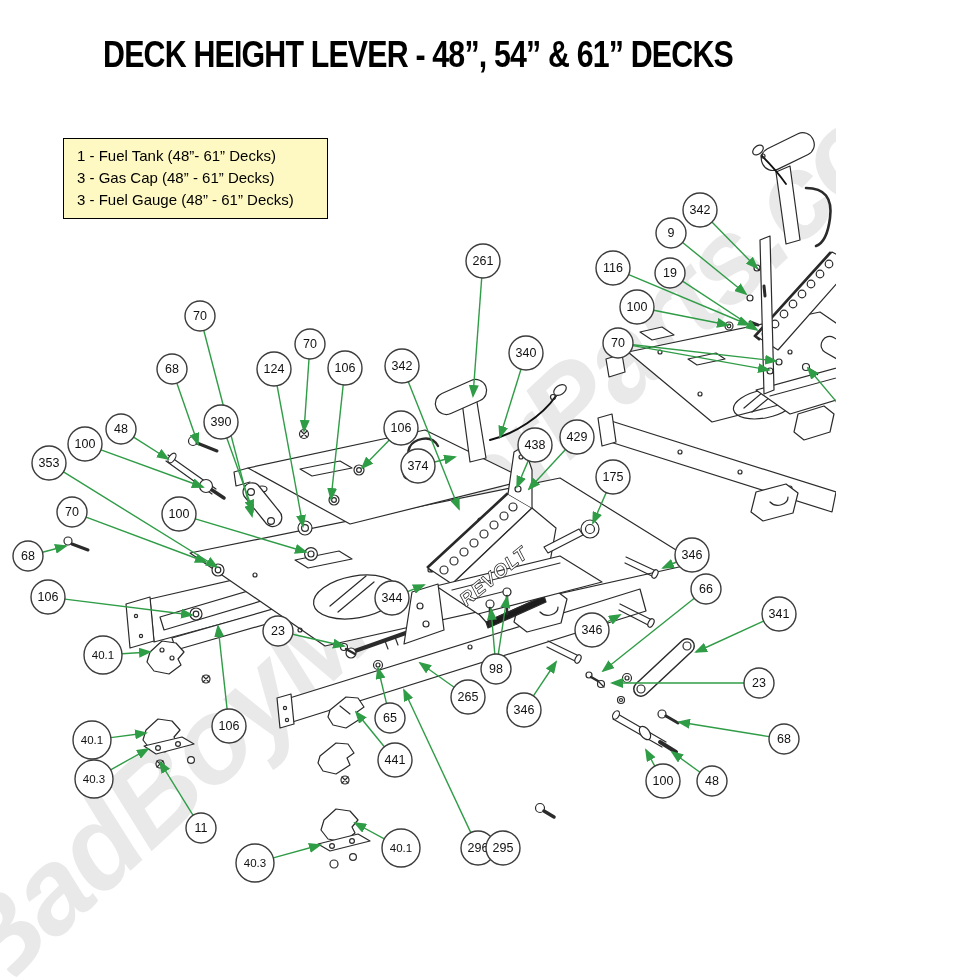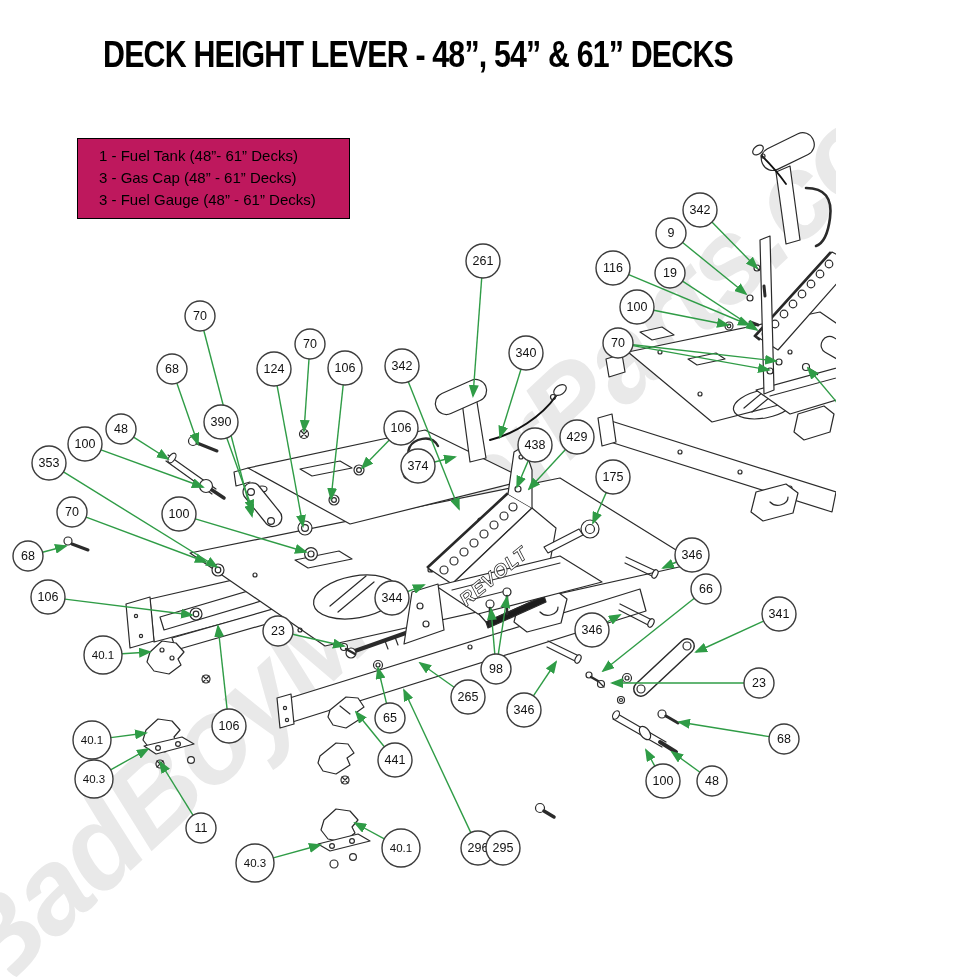--- a/index.html
+++ b/index.html
@@ -1,22 +1,22 @@
 <!DOCTYPE html>
 <html><head>
 <meta charset="utf-8">
 <style>
   html,body{margin:0;padding:0;background:#ffffff;}
   .page{position:relative;width:836px;height:980px;background:#fff;overflow:hidden;
         font-family:"Liberation Sans", sans-serif;border-radius:29px;}
   .title{position:absolute;top:34px;left:50%;transform:translateX(-50%) scaleX(.82);
          transform-origin:center top;white-space:nowrap;margin:0;
          font-size:37px;font-weight:bold;letter-spacing:-1px;color:#000;}
-  .legend{position:absolute;left:77px;top:138px;width:250px;border:1.6px solid #000;
-          background:#be185d;padding:6px 0 7px 21px;z-index:5;}
+  .legend{position:absolute;left:63px;top:138px;width:250px;border:1.6px solid #000;
+          background:#fef9c3;padding:6px 0 7px 13px;z-index:5;}
   .legend div{font-size:15px;line-height:22px;color:#000;white-space:nowrap;}
   svg.diagram{position:absolute;left:0;top:0;width:980px;height:980px;}
   .wm{font-weight:bold;font-style:italic;fill:#e9e9e9;letter-spacing:-3px;}
   .brand{font-weight:bold;font-style:italic;font-size:19px;fill:#fff;stroke:#222;stroke-width:.7px;letter-spacing:1px;}
   .co-circle{fill:#fff;stroke:#3c3c3c;stroke-width:1.4;}
   .co-text{fill:#111;text-anchor:middle;font-family:"Liberation Sans",sans-serif;}
 </style>
 </head>
 <body>
 

